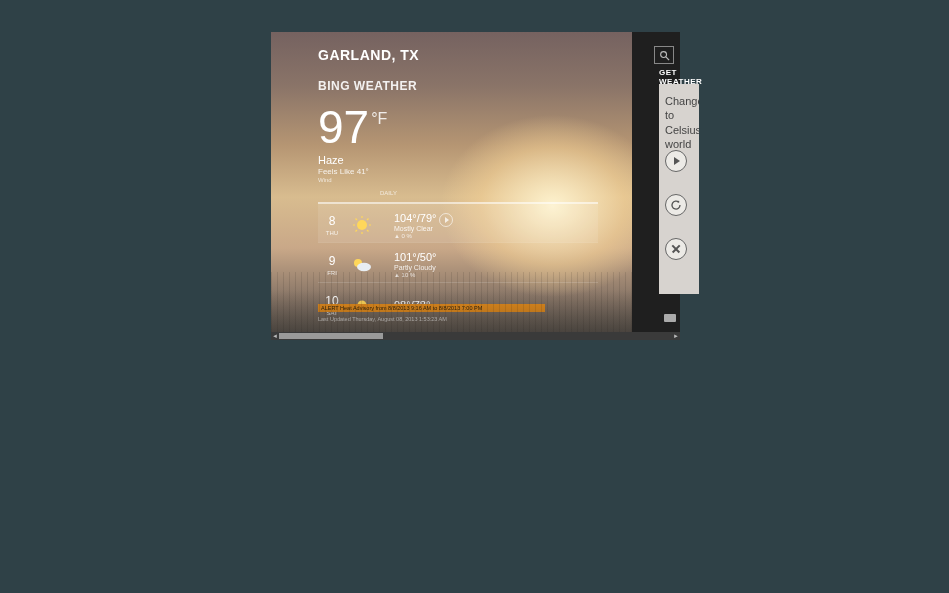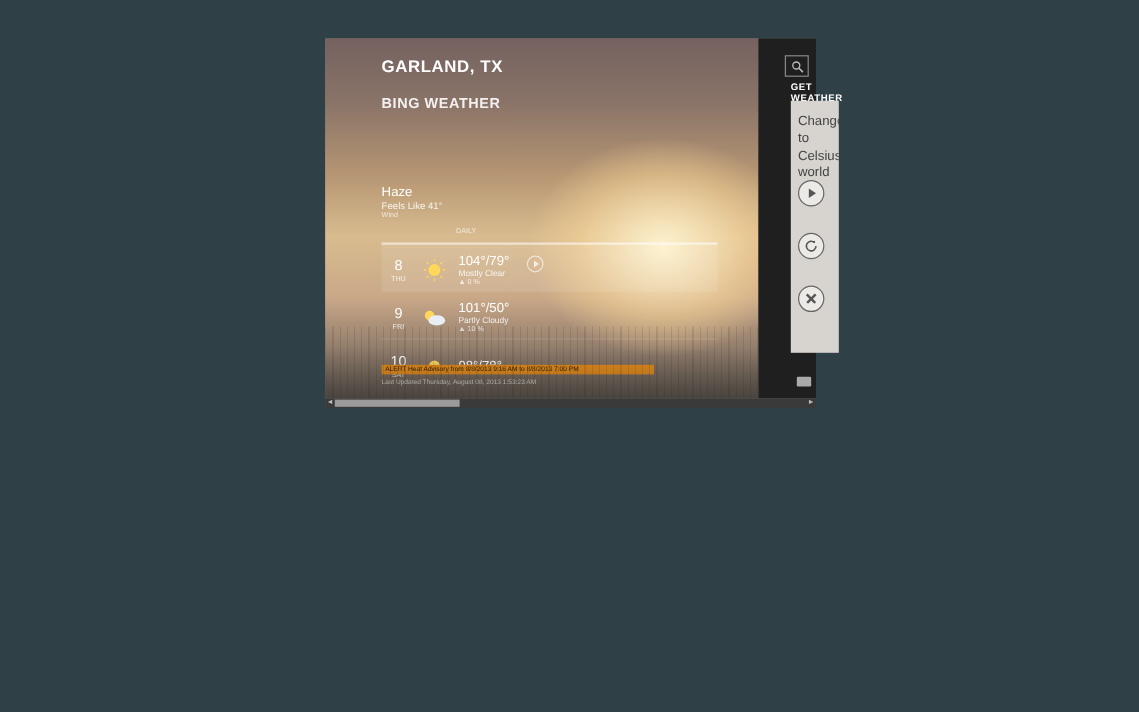--- a/index.html
+++ b/index.html
@@ -1,18 +1,18 @@
 <!DOCTYPE html>
 <html><head>
 <meta charset="utf-8">
 <style>
   * { margin: 0; padding: 0; box-sizing: border-box; }
   html, body { width: 949px; height: 593px; background: #2f4147; font-family: "Segoe UI", Arial, sans-serif; overflow: hidden; }
 
-  .stage { position: absolute; left: 271px; top: 32px; width: 409px; height: 308px; background: #737373; }
+  .stage { position: absolute; left: 271px; top: 32px; width: 409px; height: 308px; background: #c2410c; }
 
   
   .weather-panel {
     position: absolute; left: 0; top: 0; width: 361px; height: 300px;
     background:
       radial-gradient(ellipse 160px 130px at 78% 58%, rgba(255,245,210,0.95) 0%, rgba(245,210,150,0.55) 45%, rgba(190,150,110,0) 70%),
       linear-gradient(to bottom, #756260 0%, #8a7468 18%, #b69673 38%, #d8bc8f 55%, #c9a888 72%, #8a7768 88%, #5c5650 100%);
     color: #fff;
     overflow: hidden;
   }
@@ -38,21 +38,21 @@
 
   .forecast { position: absolute; left: 47px; top: 170px; width: 280px; }
   .day-head { position: absolute; left: 62px; top: -12px; font-size: 6px; opacity: .7; }
 
   .day-row { display: flex; align-items: center; height: 40px; border-top: 1px solid rgba(255,255,255,0.15); padding-top: 4px; }
   .day-row.sel { background: rgba(255,255,255,0.10); border-top: 2px solid rgba(255,255,255,.55); }
   .day-date { width: 28px; text-align: center; }
   .day-date .num { font-size: 12px; font-weight: 300; display:block; }
   .day-date .dow { font-size: 6px; opacity: .8; display:block; margin-top:2px; }
   .day-icon { width: 32px; height: 28px; display:flex; align-items:center; justify-content:center; }
-  .day-text { margin-left: 4px; }
+  .day-text { margin-left: 16px; }
   .day-text .hilo { font-size: 11px; font-weight: 400; }
   .day-text .cond { font-size: 7px; opacity: .85; margin-top:1px; }
   .day-text .precip { font-size: 6px; opacity: .75; margin-top:1px; }
 
   .expand-dot { position:absolute; left:168px; top:181px; width:14px; height:14px; border:1px solid rgba(255,255,255,.6); border-radius:50%; display:flex; align-items:center; justify-content:center; }
   .expand-dot::after{ content:""; width:0; height:0; border-left:4px solid rgba(255,255,255,.75); border-top:3px solid transparent; border-bottom:3px solid transparent; margin-left:1px; }
 
   
   .alert-bar { position:absolute; left:47px; bottom:20px; width:227px; height:8px; background:#e28a1b; color:#2b1c05; font-size:5.5px; line-height:8px; padding:0 3px; white-space:nowrap; overflow:hidden; }
   .updated   { position:absolute; left:47px; bottom:10px; font-size:5.5px; opacity:.7; white-space:nowrap; }
@@ -84,20 +84,24 @@
 </style>
 </head>
 <body>
 
 <div class="stage">
 
   <div class="weather-panel">
     <div class="location">GARLAND, TX</div>
     <div class="subtitle">BING WEATHER</div>
 
+    <div class="temp-row">
+      <span class="temp-big">97</span>
+      <span class="temp-unit">°F</span>
+    </div>
     <div class="condition">Haze</div>
     <div class="feels">Feels Like 41°</div>
     <div class="wind-lbl">Wind</div>
 
     <div class="forecast">
       <div class="day-head">DAILY</div>
 
       <div class="day-row sel">
         <div class="day-date">
           <span class="num">8</span>

